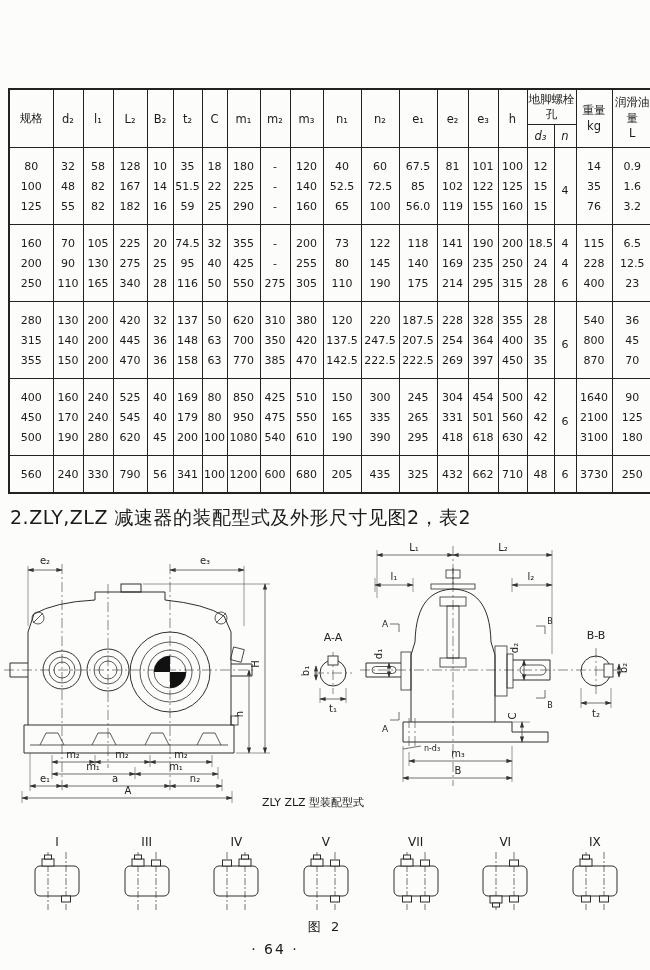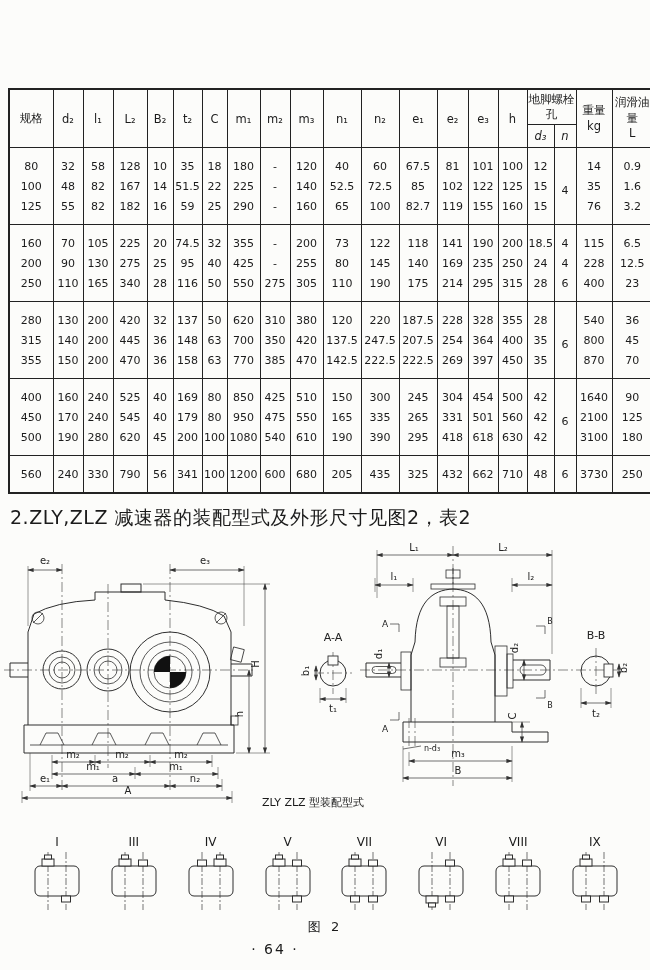--- a/index.html
+++ b/index.html
@@ -151,21 +151,21 @@
           <td>82</td>
           <td>182</td>
           <td>16</td>
           <td>59</td>
           <td>25</td>
           <td>290</td>
           <td>-</td>
           <td>160</td>
           <td>65</td>
           <td>100</td>
-          <td>82.7</td>
+          <td>56.0</td>
           <td>119</td>
           <td>155</td>
           <td>160</td>
           <td>15</td>
           <td>76</td>
           <td>3.2</td>
         </tr>
         <tr class="group-start">
           <td>160</td>
           <td>70</td>
@@ -626,29 +626,20 @@
         </svg></div>
       <div class="diag"><div class="diag-label">VI</div><svg width="56" height="62" viewBox="0 0 56 62">
           <line class="sline" x1="19" y1="2" x2="19" y2="60"></line>
           <line class="sline" x1="37" y1="2" x2="37" y2="60"></line>
           <rect class="box" x="6" y="16" width="44" height="30" rx="5"></rect>
           <rect class="stub" x="32.5" y="10" width="9" height="6"></rect>
           <rect class="stub" x="13" y="46" width="12" height="7"></rect>
           <rect class="stub" x="15.5" y="53" width="7" height="4"></rect>
           <rect class="stub" x="32.5" y="46" width="9" height="6"></rect>
         </svg></div>
-      <div class="diag"><div class="diag-label">VIII</div><svg width="56" height="62" viewBox="0 0 56 62">
-          <line class="sline" x1="19" y1="2" x2="19" y2="60"></line>
-          <line class="sline" x1="37" y1="2" x2="37" y2="60"></line>
-          <rect class="box" x="6" y="16" width="44" height="30" rx="5"></rect>
-          <rect class="stub" x="13" y="9" width="12" height="7"></rect>
-          <rect class="stub" x="15.5" y="5" width="7" height="4"></rect>
-          <rect class="stub" x="32.5" y="10" width="9" height="6"></rect>
-          <rect class="stub" x="14.5" y="46" width="9" height="6"></rect>
-        </svg></div>
       <div class="diag"><div class="diag-label">IX</div><svg width="56" height="62" viewBox="0 0 56 62">
           <line class="sline" x1="19" y1="2" x2="19" y2="60"></line>
           <line class="sline" x1="37" y1="2" x2="37" y2="60"></line>
           <rect class="box" x="6" y="16" width="44" height="30" rx="5"></rect>
           <rect class="stub" x="13" y="9" width="12" height="7"></rect>
           <rect class="stub" x="15.5" y="5" width="7" height="4"></rect>
           <rect class="stub" x="14.5" y="46" width="9" height="6"></rect>
           <rect class="stub" x="32.5" y="46" width="9" height="6"></rect>
         </svg></div>
     </div>

